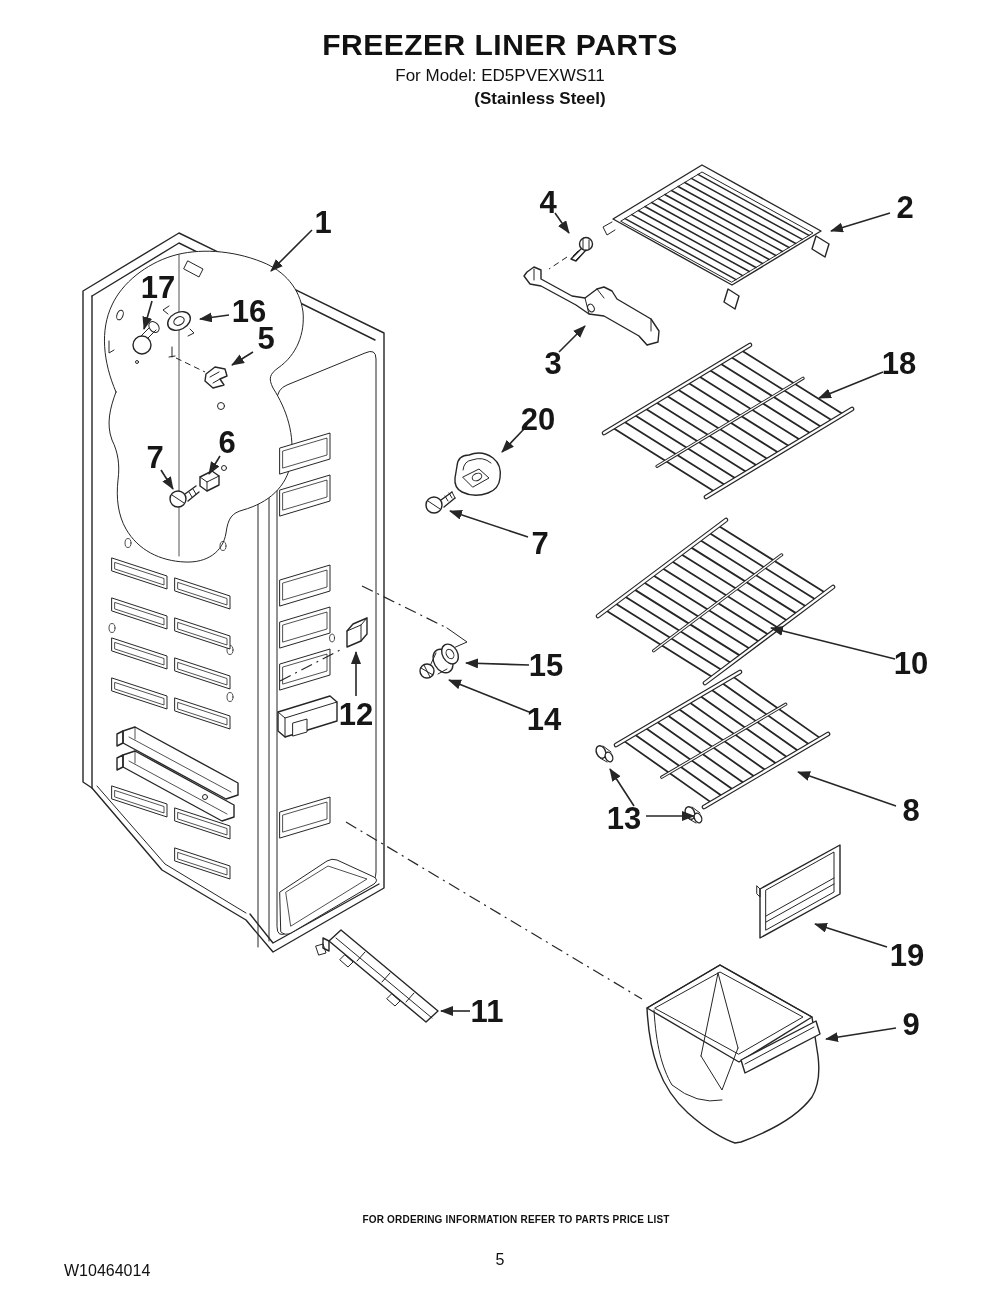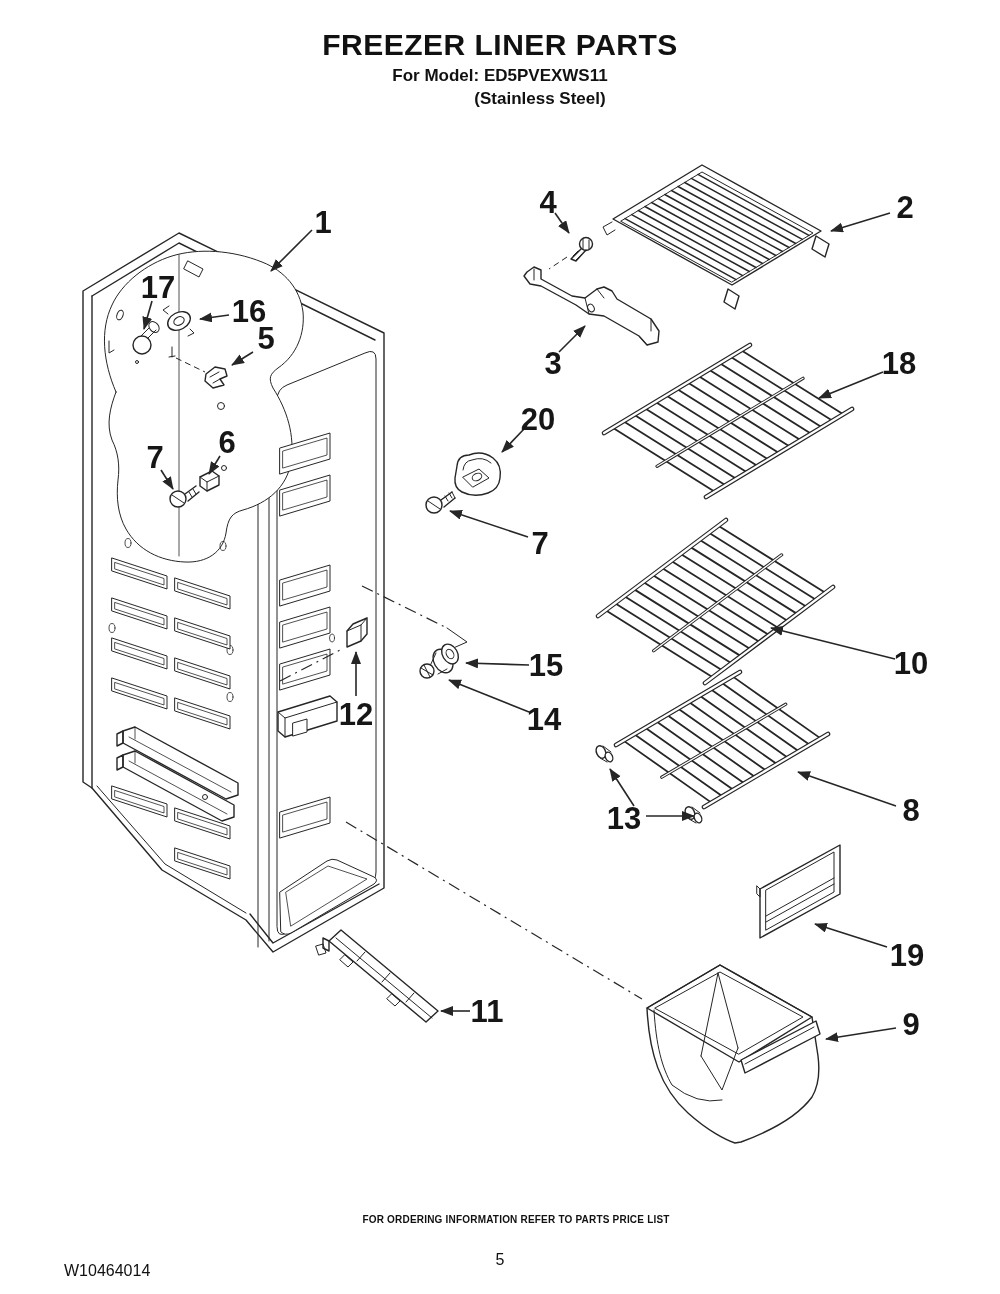--- a/index.html
+++ b/index.html
@@ -1,21 +1,21 @@
 <!DOCTYPE html>
 <html style="--ink: #262626;"><head>
 <meta charset="utf-8">
 <style>
   :root{ --ink:#262626; }
   html,body{margin:0;padding:0;background:#fff;}
   .page{position:relative;width:1000px;height:1294px;background:#fff;overflow:hidden;
         font-family:"Liberation Sans", sans-serif;color:#111;}
   .hdr{position:absolute;left:0;width:1000px;text-align:center;}
   .title{top:28px;font-size:30px;font-weight:700;letter-spacing:.5px;}
-  .model{top:66px;font-size:17px;font-weight:700;}
+  .model{top:66px;font-size:17px;font-weight:400;}
   .finish{top:89px;font-size:17px;font-weight:700;transform:translateX(40px);}
   .ftr-note{position:absolute;left:0;top:1214px;width:1000px;text-align:center;
             font-size:10px;font-weight:700;letter-spacing:.2px;padding-left:16px;}
   .ftr-doc{position:absolute;left:64px;top:1251px;font-size:16px;margin-top:11px;}
   .ftr-page{position:absolute;left:0;top:1251px;width:1000px;text-align:center;font-size:16px;}
   svg#diagram{position:absolute;left:0;top:0;}
   .ln{stroke:var(--ink);fill:none;stroke-width:1.4;stroke-linecap:round;stroke-linejoin:round;}
   .thin{stroke-width:1;}
   .xthin{stroke-width:.8;}
   .fw{fill:#fff;}

